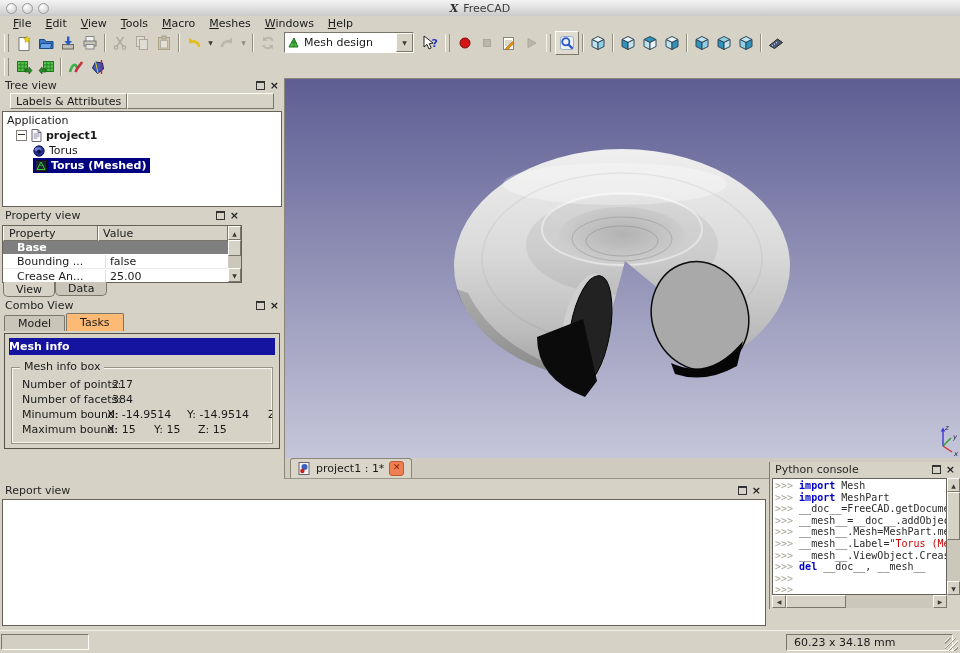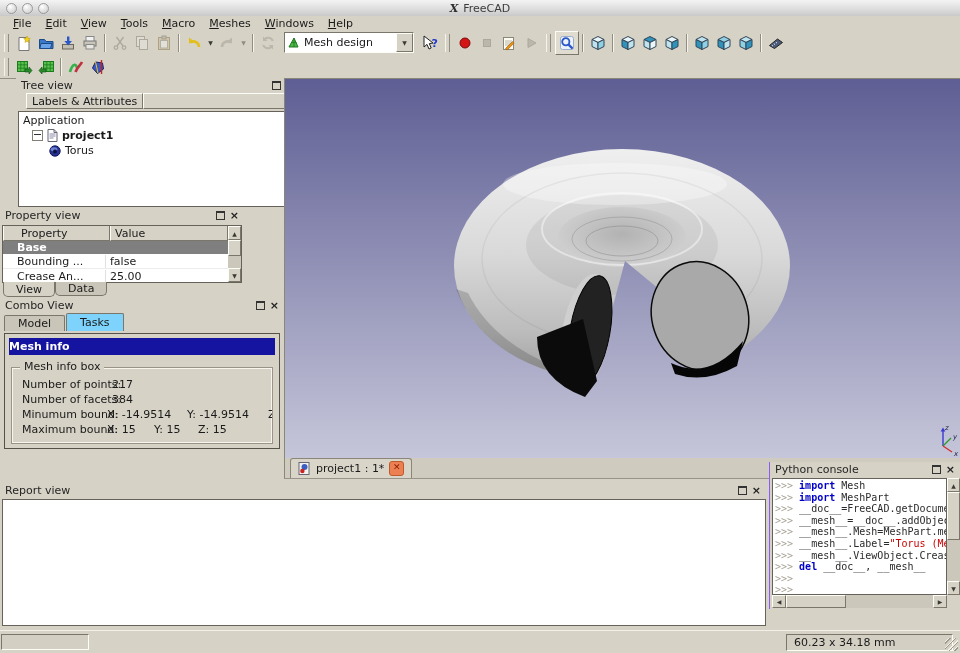--- a/index.html
+++ b/index.html
@@ -40,59 +40,59 @@
     display:flex;align-items:center;justify-content:center;flex:none;}
 
   
   .dock{position:absolute;background:#d6d2c6;}
   .dock-title{height:15px;display:flex;align-items:center;padding:0 5px;color:#262626;}
   .dock-btns{margin-left:auto;display:flex;gap:5px;align-items:center;}
   .float-ic{width:7px;height:6px;border:1px solid #333;border-top:2px solid #333;display:inline-block;}
   .close-ic{font-size:11px;line-height:9px;color:#222;font-weight:bold;}
 
   
-  #treeview{left:0;top:78px;width:284px;height:130px;margin-left:16px;}
+  #treeview{left:0;top:78px;width:284px;height:130px;}
   .tree-head{display:flex;height:16px;padding:0 10px;}
   .tree-head-cell{border:1px solid;border-color:#fdfdf8 #7a766a #7a766a #fdfdf8;background:#d6d2c6;
     padding:0 5px;display:flex;align-items:center;}
   .tree-head-rest{flex:1;border:1px solid;border-color:#fdfdf8 #7a766a #7a766a #fdfdf8;}
   .tree-list{position:absolute;left:2px;right:2px;top:33px;bottom:1px;background:#fff;
     border:1px solid #66625a;padding-top:1px;overflow:hidden;}
   .trow{display:flex;align-items:center;height:15px;gap:4px;white-space:nowrap;}
   .expander{width:9px;height:9px;border:1px solid #848078;background:#fff;position:relative;flex:none;margin-left:1px;}
   .expander::after{content:"";position:absolute;left:1px;right:1px;top:3px;height:1px;background:#333;}
   .sel{background:#000080;color:#fff;font-weight:bold;padding:0 4px 0 2px;display:flex;gap:4px;align-items:center;height:15px;}
 
   
   #propview{left:0;top:208px;width:244px;height:90px;}
   .prop-table{position:absolute;left:2px;right:2px;top:17px;height:56px;background:#fff;
     border:1px solid #66625a;overflow:hidden;}
   .prow{display:flex;height:14px;align-items:center;}
   .phead .pcell{background:#d6d2c6;border:1px solid;border-color:#fdfdf8 #7a766a #7a766a #fdfdf8;height:14px;display:flex;align-items:center;}
-  .pcell1{width:88px;padding-left:17px;flex:none;}
+  .pcell1{width:88px;padding-left:5px;flex:none;}
   .pcell2{flex:1;padding-left:4px;}
   .prop-group{background:#7f7f7f;color:#fff;font-weight:bold;height:14px;display:flex;align-items:center;padding-left:14px;margin-right:13px;}
   .pdata{border-bottom:1px solid #ececec;margin-right:13px;}
   .pdata .pcell1{border-right:1px solid #e0e0e0;padding-left:14px;}
   .prop-sb{position:absolute;right:0;top:0;bottom:0;width:13px;background:#cbc7bb;display:flex;flex-direction:column;}
   .sbbtn{height:12px;background:#d6d2c6;border:1px solid;border-color:#fdfdf8 #7a766a #7a766a #fdfdf8;
     font-size:6px;color:#3a3a34;display:flex;align-items:center;justify-content:center;flex:none;}
   .sbthumb{background:#d6d2c6;border:1px solid;border-color:#fdfdf8 #7a766a #7a766a #fdfdf8;flex:none;}
   .sbfill{flex:1;}
   .tabs-bottom{position:absolute;bottom:0;left:3px;height:16px;display:flex;align-items:flex-start;}
   .btab{border:1px solid #7a766a;border-top:none;border-radius:0 0 5px 5px;padding:0 12px;height:13px;
     display:flex;align-items:center;background:#c9c5b9;}
   .btab.active{background:#d6d2c6;height:14px;}
 
   
   #comboview{left:0;top:298px;width:284px;height:185px;}
   .tabs-top{display:flex;height:18px;padding-left:4px;align-items:flex-end;gap:1px;}
   .ttab{border:1px solid #7a766a;border-bottom:none;border-radius:2px 2px 0 0;padding:0 13px;height:15px;
     display:flex;align-items:center;background:#c9c5b9;}
-  .ttab.active{background:#7dd3fc;height:17px;}
+  .ttab.active{background:#fdba74;height:17px;}
   .task-frame{position:absolute;left:4px;right:4px;top:35px;height:110px;border:1px solid #55524a;
     background:#d6d2c6;padding:4px 4px 0 4px;}
   .task-header{background:#1414a0;color:#fff;font-weight:bold;height:17px;display:flex;align-items:center;}
   .groupbox{position:relative;border:1px solid #989488;box-shadow:1px 1px 0 #f7f5ee inset, -1px -1px 0 #f7f5ee inset;
     margin:12px 2px 0 2px;padding:9px 0 6px 0;}
   .groupbox-title{position:absolute;top:-8px;left:8px;background:#d6d2c6;padding:0 4px;}
   .mi-row{display:flex;height:15px;align-items:center;padding-left:10px;white-space:nowrap;overflow:hidden;}
   .mi-l{width:85px;flex:none;}
   .mi-lv{flex:none;}
 
@@ -403,20 +403,30 @@
           </svg>
         <b>project1</b>
       </div>
       <div class="trow" style="padding-left:30px">
         <svg width="12" height="12">
             <circle cx="6" cy="6" r="5.2" fill="#25308f" stroke="#11175c"></circle>
             <ellipse cx="5" cy="4.2" rx="3.4" ry="2" fill="#6f7fd4"></ellipse>
             <circle cx="6" cy="6.6" r="2" fill="#0d1240"></circle>
           </svg>
         <span>Torus</span>
+      </div>
+      <div class="trow" style="padding-left:30px">
+        <span class="sel">
+          <svg width="12" height="12">
+              <rect x="0.5" y="0.5" width="11" height="11" fill="#1d2533" stroke="#0a0f18"></rect>
+              <path d="M2 9.5L6 2l4 7.5z" fill="none" stroke="#37c837"></path>
+              <path d="M4.2 5.6h3.6" stroke="#37c837" stroke-width=".7"></path>
+            </svg>
+          <span>Torus (Meshed)</span>
+        </span>
       </div>
     </div>
   </div>
 
   <div class="dock" id="propview">
     <div class="dock-title">
       <span>Property view</span>
       <span class="dock-btns">
         <span class="float-ic"></span>
         <span class="close-ic">×</span>

